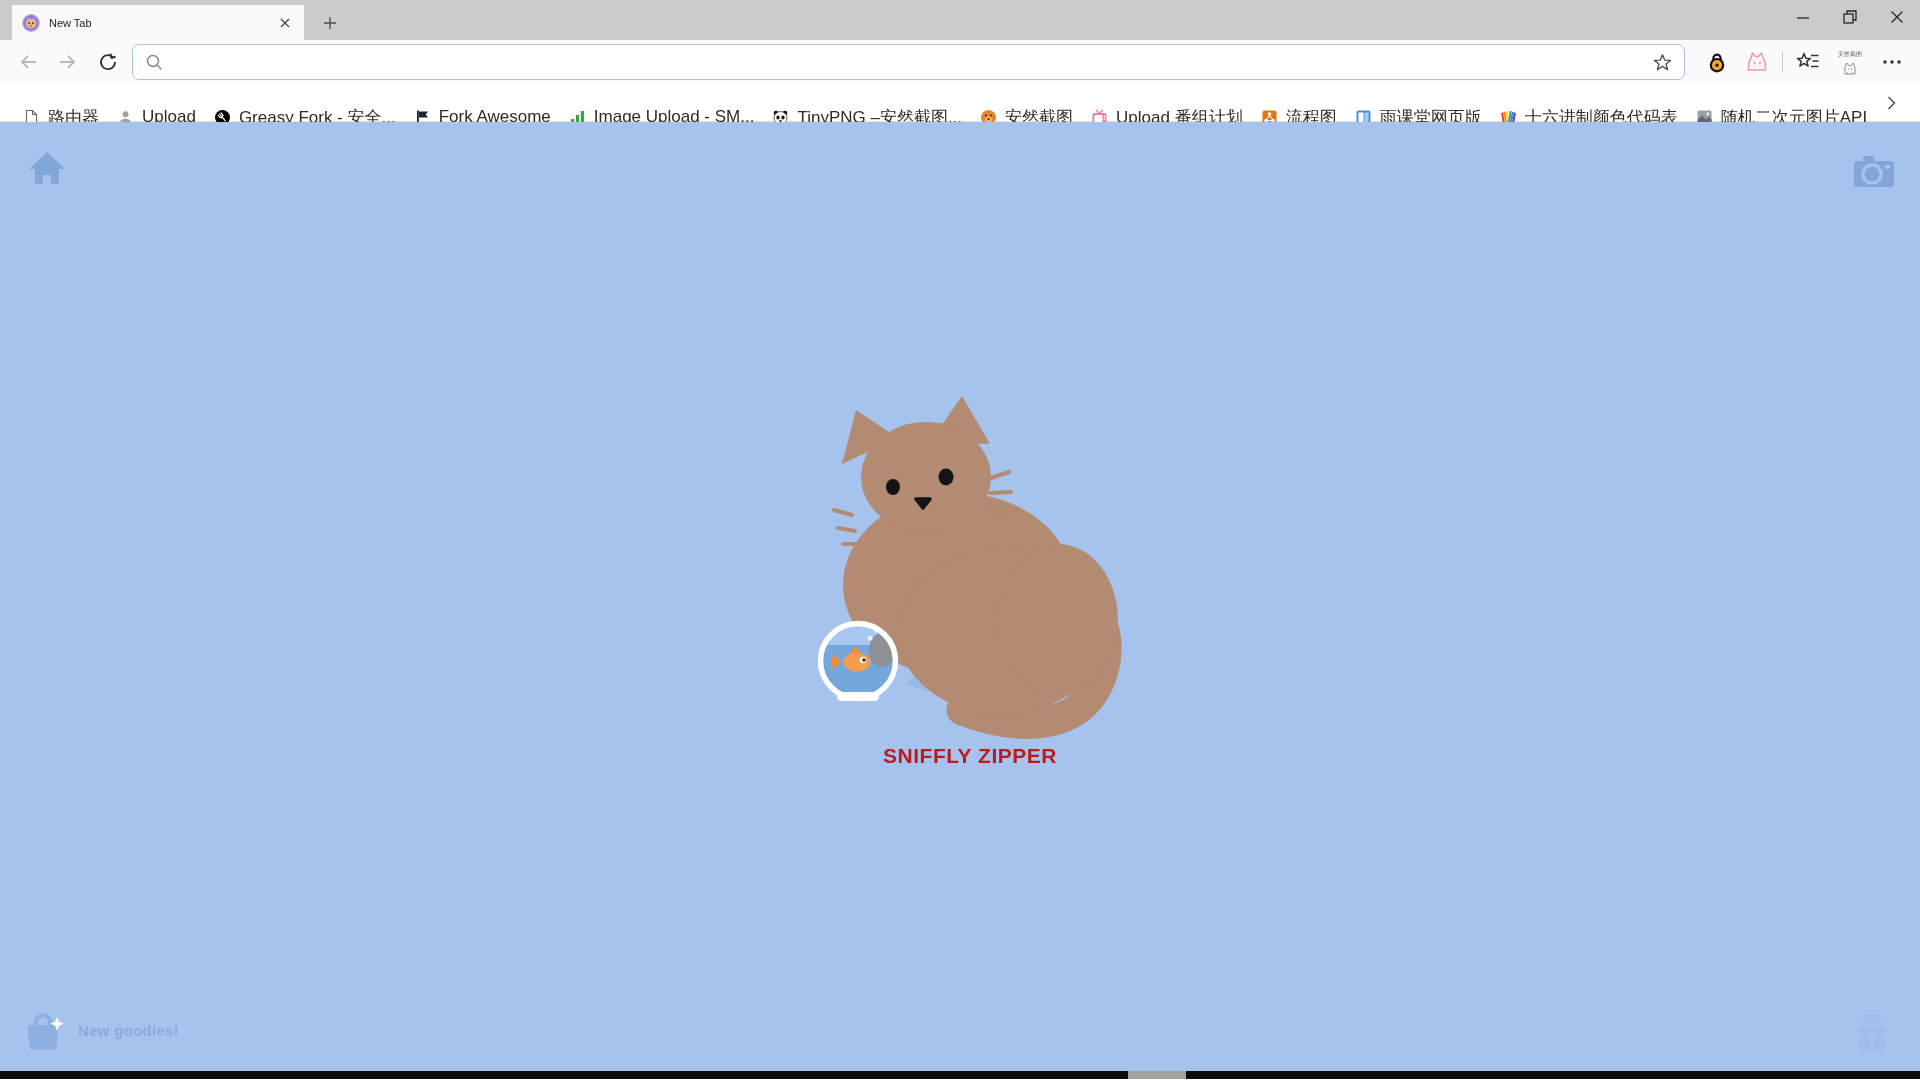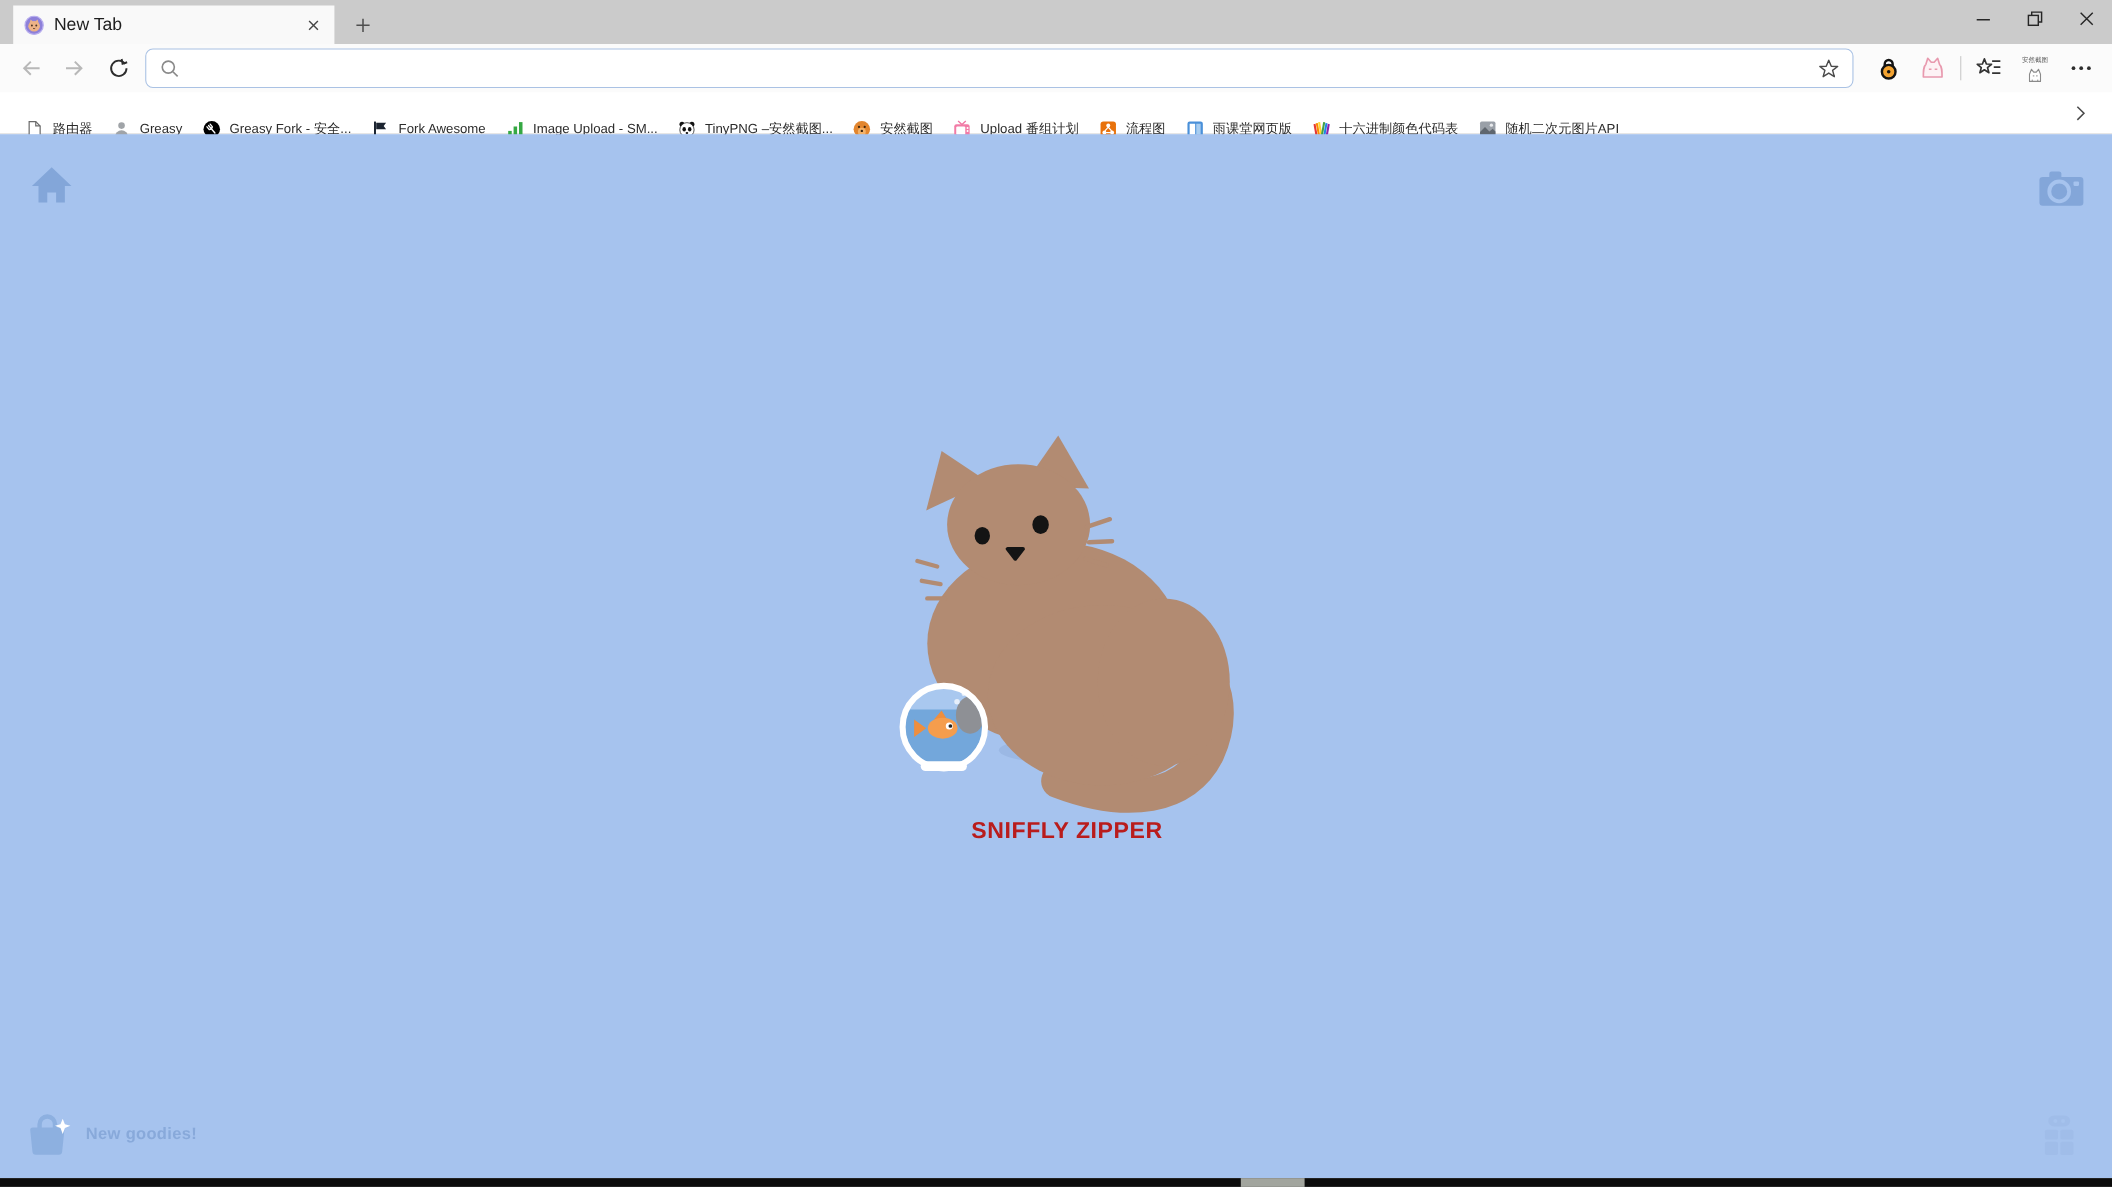--- a/index.html
+++ b/index.html
@@ -4,21 +4,21 @@
 <style>
   * { margin:0; padding:0; box-sizing:border-box; }
   html,body { width:1920px; height:1080px; overflow:hidden;
     font-family:"Liberation Sans","DejaVu Sans",sans-serif; }
 
   
   .titlebar { position:relative; height:40px; background:#cbcbcb; }
   .tab { position:absolute; left:12px; top:5px; width:292px; height:35px;
     background:#f9f9f9; display:flex; align-items:center; padding:0 6px 0 10px; }
   .tab-favicon { width:18px; height:18px; margin-right:9px; flex:none; }
-  .tab-title { flex:1; font-size:16px; color:#1e1e1e; }
+  .tab-title { flex:1; font-size:11px; color:#1e1e1e; }
   .tab-close { width:26px; height:26px; display:flex; align-items:center; justify-content:center; cursor:pointer; }
   .newtab-btn { position:absolute; left:312px; top:5px; width:36px; height:35px;
     display:flex; align-items:center; justify-content:center; cursor:pointer; }
   .win-controls { position:absolute; right:0; top:0; display:flex; }
   .win-btn { width:47px; height:33px; display:flex; align-items:center; justify-content:center; cursor:pointer; }
 
   
   .navbar { height:44px; background:#fbfbfb; display:flex; align-items:center; padding:0 8px; }
   .nav-btn { width:40px; height:38px; display:flex; align-items:center; justify-content:center; flex:none; cursor:pointer; }
   .addressbar { flex:1; height:36px; margin:0 12px 0 4px; background:#fff;
@@ -29,21 +29,21 @@
   .ext-area { display:flex; align-items:center; flex:none; }
   .ext-btn { width:40px; height:38px; display:flex; align-items:center; justify-content:center; cursor:pointer; }
   .v-divider { width:1px; height:22px; background:#c9c9c9; margin:0 5px; }
   .ext-caption-wrap { display:flex; flex-direction:column; align-items:center; justify-content:center; width:44px; height:40px; cursor:pointer; }
   .ext-caption { font-size:9px; line-height:1; transform:scale(.66); color:#555; white-space:nowrap; }
 
   
   .bookmarksbar { height:38px; background:#fff; border-bottom:1px solid #e4e4e4;
     display:flex; align-items:center; padding:0 14px; }
   .bm { display:flex; align-items:center; gap:8px; padding:5px 9px; border-radius:3px;
-    font-size:12px; color:#2b2b2b; white-space:nowrap; cursor:pointer; flex:none;margin-top:29px; }
+    font-size:17px; color:#2b2b2b; white-space:nowrap; cursor:pointer; flex:none;margin-top:29px; }
   .bm-icon { width:17px; height:17px; display:block; flex:none; }
   .bm-overflow { margin-left:auto; width:30px; height:30px; display:flex; align-items:center; justify-content:center; cursor:pointer; }
 
   
   .page { position:relative; height:949px; background:#a6c3ee; overflow:hidden; }
   .corner { position:absolute; opacity:.85; cursor:pointer; }
   .home-corner { left:28px; top:28px; }
   .camera-corner { left:1852px; top:32px; }
   .cat-stage { position:absolute; left:790px; top:258px; width:360px; height:400px; }
   .cat-name { position:absolute; left:790px; top:622px; width:360px; text-align:center;
@@ -178,21 +178,21 @@
       <path d="M9.5 1.5 v4 h4" fill="none" stroke="#6a6a6a" stroke-width="1.1"></path>
       </svg>
     <span>路由器</span>
   </div>
 
   <div class="bm">
     <svg class="bm-icon" viewBox="0 0 17 17">
       <circle cx="8.5" cy="5.2" r="3" fill="#a0a4a8"></circle>
       <path d="M2.5 15.5 a6 6 0 0 1 12 0 z" fill="#a0a4a8"></path>
       </svg>
-    <span>Greasy</span>
+    <span>Upload</span>
   </div>
 
   <div class="bm">
     <svg class="bm-icon" viewBox="0 0 17 17">
       <circle cx="8.5" cy="8.5" r="7.5" fill="#000"></circle>
       <g transform="rotate(-40 8.5 8.5)" stroke="#fff" stroke-width="1.2" fill="none" stroke-linecap="round">
         <path d="M8.5 4 V13 M6.6 4 V7.2 M10.4 4 V7.2 M6.6 7.2 q1.9 1.4 3.8 0"></path>
         </g>
       </svg>
     <span>Greasy Fork - 安全...</span>

